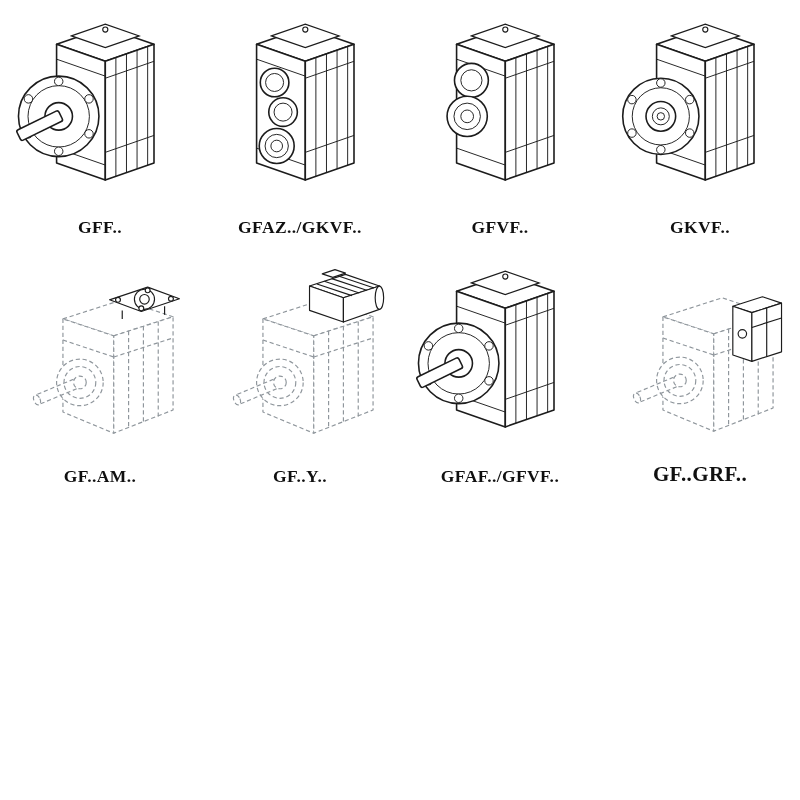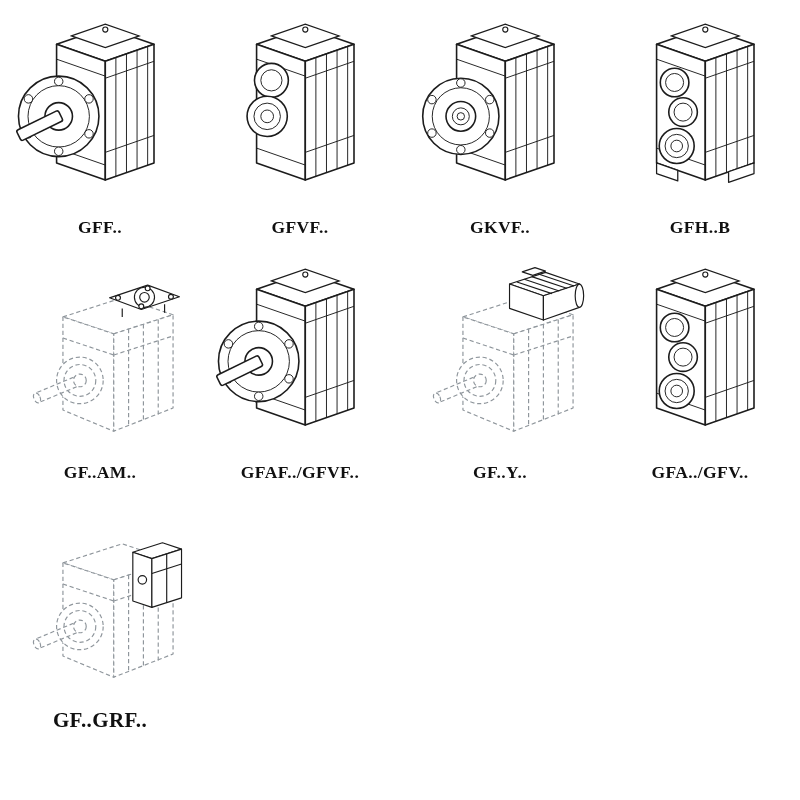--- a/index.html
+++ b/index.html
@@ -207,84 +207,76 @@
 
   <figure class="cell">
     <div class="art">
       <svg class="drawing" viewBox="0 0 170 200" role="img" aria-label="gearbox-flange-with-solid-shaft">
           <use href="#gb-flange-shaft"></use>
         </svg>
     </div>
     <figcaption class="label">GFF..</figcaption>
   </figure>
 
+  <figure class="cell">
+    <div class="art">
+      <svg class="drawing" viewBox="0 0 170 200" role="img" aria-label="gearbox-hollow-shaft">
+          <use href="#gb-hollow"></use>
+        </svg>
+    </div>
+    <figcaption class="label">GFAZ../GKVF..</figcaption>
+  </figure>
 
   <figure class="cell">
     <div class="art">
       <svg class="drawing" viewBox="0 0 170 200" role="img" aria-label="gearbox-hollow-shaft-shrink-disc">
           <use href="#gb-shrink"></use>
         </svg>
     </div>
     <figcaption class="label">GFVF..</figcaption>
   </figure>
 
   <figure class="cell">
     <div class="art">
       <svg class="drawing" viewBox="0 0 170 200" role="img" aria-label="gearbox-flange-hollow-shaft">
           <use href="#gb-flange"></use>
         </svg>
     </div>
     <figcaption class="label">GKVF..</figcaption>
   </figure>
 
 
-  <figure class="cell">
-    <div class="art">
-      <svg class="drawing" viewBox="0 0 170 200" role="img" aria-label="gearbox-hollow-shaft-foot-mounted">
-          <use href="#gb-hollow-foot"></use>
-        </svg>
-    </div>
-    <figcaption class="label">GFH..B</figcaption>
-  </figure>
 
   <figure class="cell">
     <div class="art">
       <svg class="drawing" viewBox="0 0 170 200" role="img" aria-label="gearbox-with-iec-adapter-flange">
           <use href="#gb-am"></use>
         </svg>
     </div>
     <figcaption class="label">GF..AM..</figcaption>
   </figure>
 
   <figure class="cell">
     <div class="art">
+      <svg class="drawing" viewBox="0 0 170 200" role="img" aria-label="gearbox-with-mounted-motor">
+          <use href="#gb-y"></use>
+        </svg>
+    </div>
+    <figcaption class="label">GF..Y..</figcaption>
+  </figure>
+
+  <figure class="cell">
+    <div class="art">
       <svg class="drawing" viewBox="0 0 170 200" role="img" aria-label="gearbox-flange-with-solid-shaft">
           <use href="#gb-flange-shaft"></use>
         </svg>
     </div>
     <figcaption class="label">GFAF../GFVF..</figcaption>
   </figure>
 
-  <figure class="cell">
-    <div class="art">
-      <svg class="drawing" viewBox="0 0 170 200" role="img" aria-label="gearbox-with-mounted-motor">
-          <use href="#gb-y"></use>
-        </svg>
-    </div>
-    <figcaption class="label">GF..Y..</figcaption>
-  </figure>
-
-  <figure class="cell">
-    <div class="art">
-      <svg class="drawing" viewBox="0 0 170 200" role="img" aria-label="gearbox-hollow-shaft">
-          <use href="#gb-hollow"></use>
-        </svg>
-    </div>
-    <figcaption class="label">GFA../GFV..</figcaption>
-  </figure>
 
   <figure class="cell">
     <div class="art">
       <svg class="drawing" viewBox="0 0 170 200" role="img" aria-label="gearbox-with-primary-gear-unit">
           <use href="#gb-grf"></use>
         </svg>
     </div>
     <figcaption class="label lg">GF..GRF..</figcaption>
   </figure>
 

